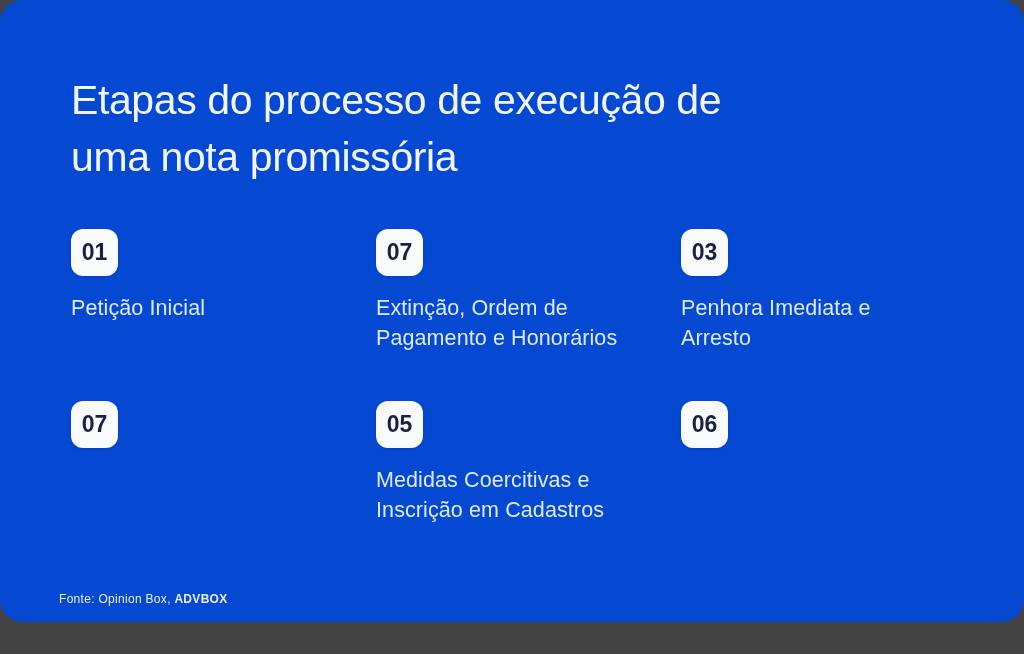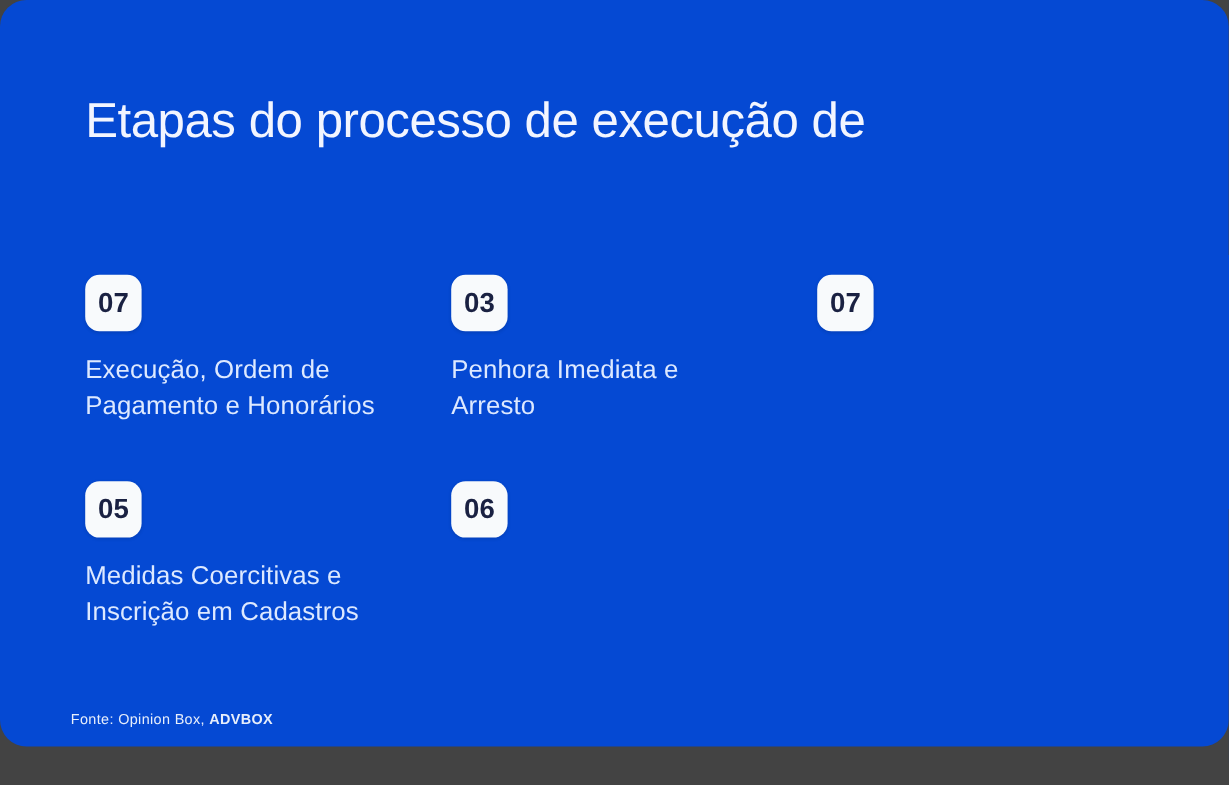--- a/index.html
+++ b/index.html
@@ -72,28 +72,33 @@
   }
   .footer .brand { font-weight: 700; }
 </style>
 </head>
 <body>
 
 <div class="card">
 
   <h1 class="title">
     <div class="title-line">Etapas do processo de execução de</div>
+    <div class="title-line">uma nota promissória</div>
   </h1>
 
   <div class="steps-grid">
 
+    <div class="step">
+      <div class="badge">01</div>
+      <div class="step-label">Petição Inicial</div>
+    </div>
 
     <div class="step">
       <div class="badge">07</div>
-      <div class="step-label">Execução, Ordem de
+      <div class="step-label">Extinção, Ordem de
 Pagamento e Honorários</div>
     </div>
 
     <div class="step">
       <div class="badge">03</div>
       <div class="step-label">Penhora Imediata e
 Arresto</div>
     </div>
 
     <div class="step">

